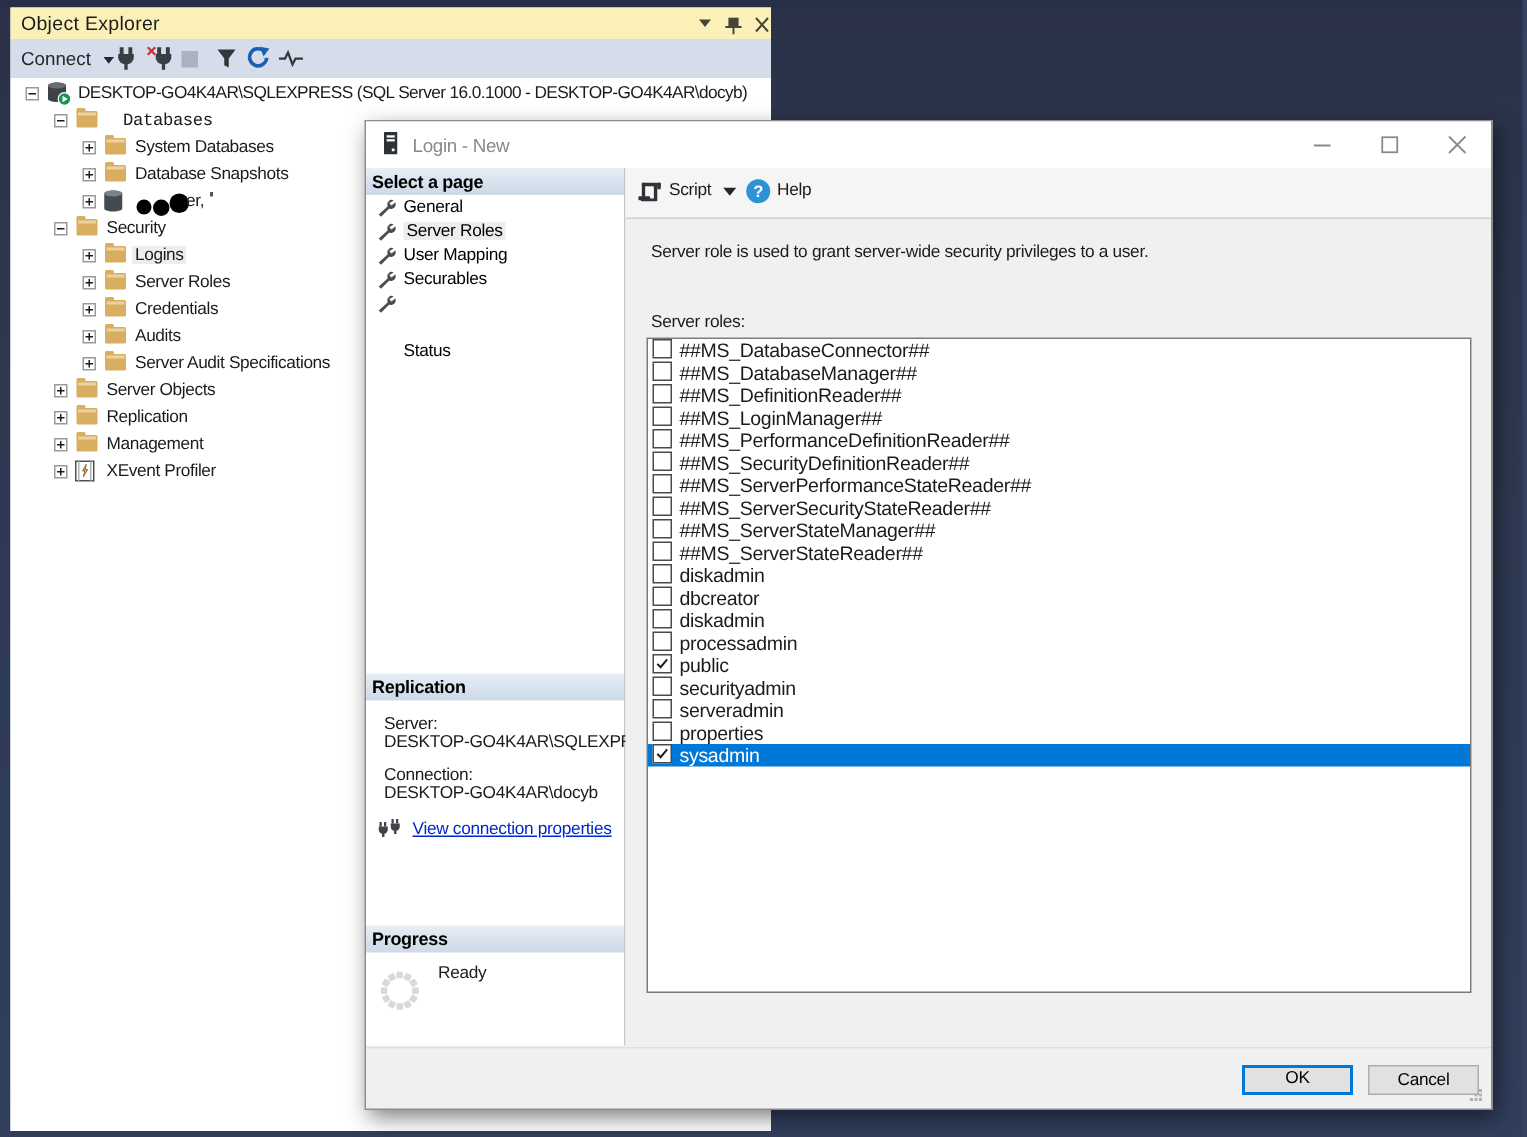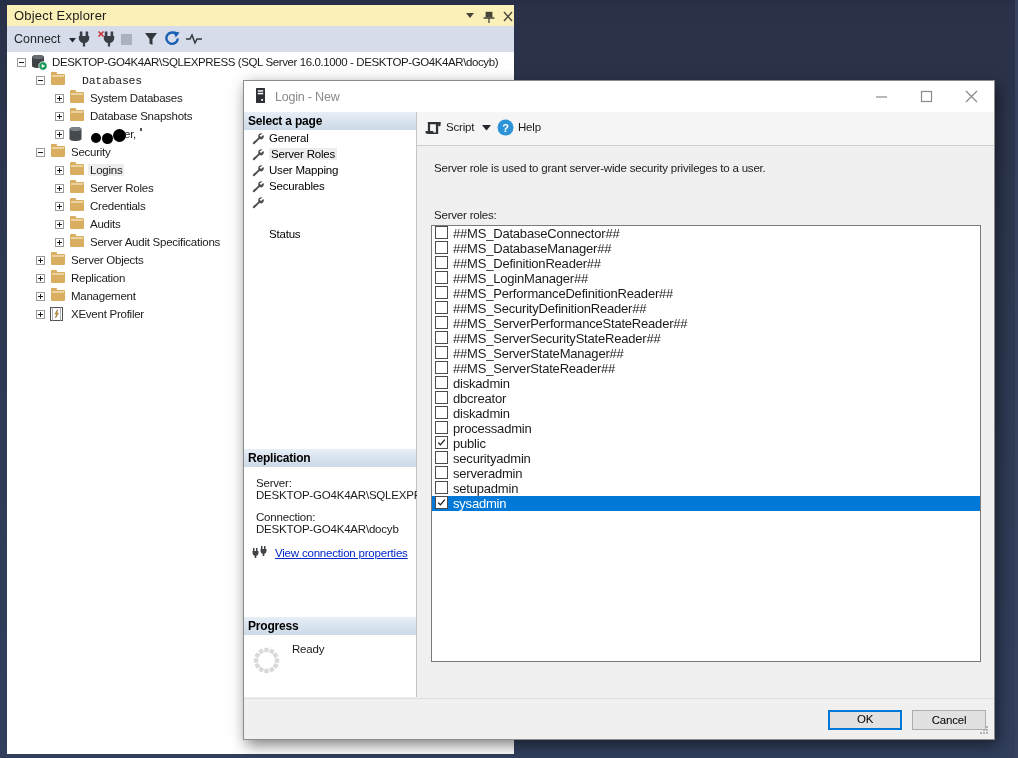--- a/index.html
+++ b/index.html
@@ -372,21 +372,21 @@
       <div class="lrow" style="top:225px">
         <span class="cb"></span>
         <span class="t">securityadmin</span>
       </div>
       <div class="lrow" style="top:240px">
         <span class="cb"></span>
         <span class="t">serveradmin</span>
       </div>
       <div class="lrow" style="top:255px">
         <span class="cb"></span>
-        <span class="t">setupadmin</span>
+        <span class="t">properties</span>
       </div>
       <div class="lrow sel" style="top:270px">
         <span class="cb">
           <svg class="check" width="9" height="9" viewBox="0 0 9 9">
             <path d="M1.2 4.6 L3.4 6.8 L7.8 1.6" stroke="#1b1b1b" stroke-width="1.3" fill="none"></path>
           </svg>
         </span>
         <span class="t">sysadmin</span>
       </div>
     </div>

